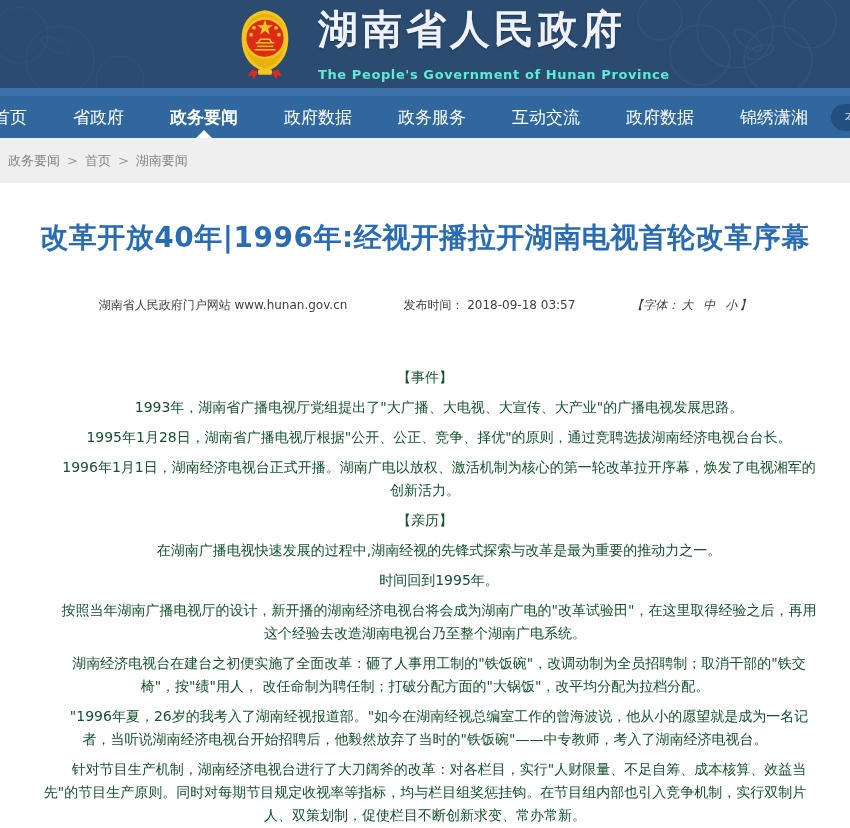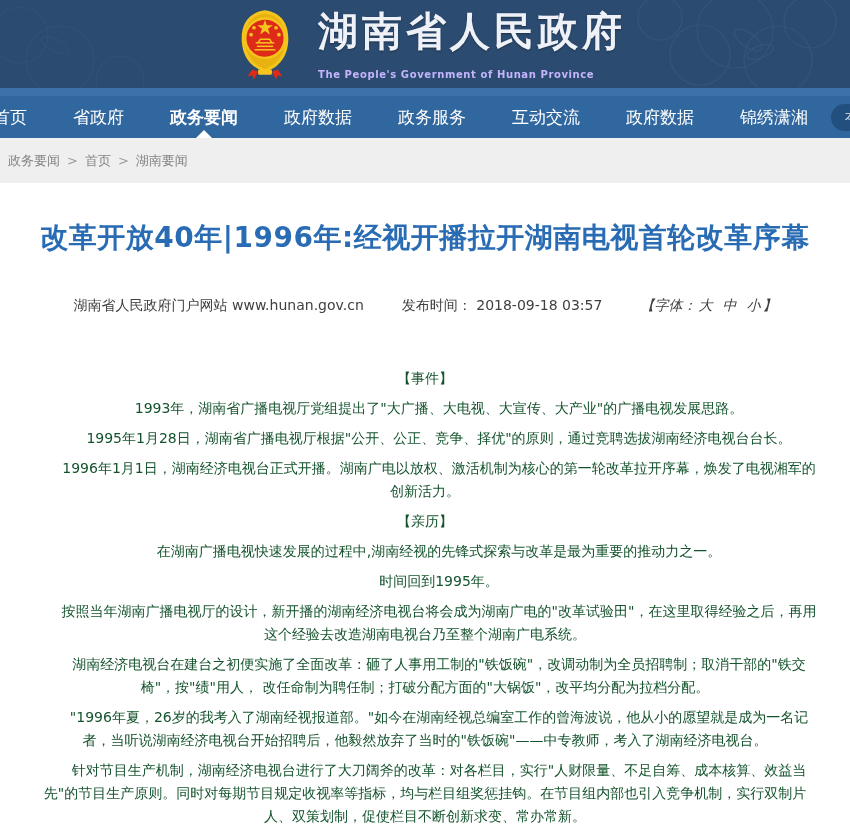--- a/index.html
+++ b/index.html
@@ -6,21 +6,21 @@
   html,body { width:850px; height:828px; overflow:hidden; background:#ffffff;
     font-family:"DejaVu Sans","Liberation Sans",sans-serif; }
 
   
   .site-header { position:relative; height:88px; background:#2c4b70; overflow:hidden; }
   .pattern-svg { position:absolute; top:0; left:0; width:850px; height:87px; pointer-events:none; }
   .header-inner { position:relative; display:flex; align-items:center; height:100%; padding-left:236px; }
   .emblem { width:58px; height:72px; margin-right:24px; flex:0 0 auto; }
   .site-title { font-size:40px; font-weight:bold; color:#eef2f8; letter-spacing:4px;
     line-height:1.1; text-shadow:0 1px 2px rgba(0,0,0,.35); }
-  .site-subtitle { font-size:10px; font-weight:bold; color:#c4b5fd; letter-spacing:.6px; margin-top:16px; }
+  .site-subtitle { font-size:13px; font-weight:bold; color:#5eead4; letter-spacing:.6px; margin-top:16px; }
   .header-strip { height:8px; background:#3d71a9; }
 
   
   .main-nav { height:42px; background:#30679f; display:flex; align-items:stretch; overflow:hidden; }
   .nav-items { display:flex; align-items:stretch; flex:1 1 auto; }
   .nav-item { position:relative; display:flex; align-items:center; padding:0 23px; cursor:pointer; }
   .nav-items > div:first-of-type { margin-left:-30px; }
   .nav-label { color:#ffffff; font-size:17px; white-space:nowrap; }
   .nav-item.active .nav-label { font-weight:bold; }
   .nav-item.active::after { content:""; position:absolute; left:50%; bottom:0;
@@ -38,21 +38,21 @@
   .breadcrumb { display:flex; align-items:center; font-size:13px; color:#858585; }
   .crumb { cursor:pointer; }
   .sep { margin:0 7px; color:#9a9a9a; }
   .breadcrumb .sep:last-child { display:none; }
 
   
   .article { padding:0 32px; }
   .article-title { margin-top:36px; text-align:center; font-size:28px; font-weight:bold;
     color:#2a6cb4; letter-spacing:.5px; }
   .article-meta { margin-top:40px; display:flex; justify-content:center; align-items:center;
-    gap:38px; font-size:14px; color:#404040; }
+    gap:56px; font-size:12px; color:#404040; }
   .meta-item { white-space:nowrap; }
   .font-switch { display:flex; align-items:center;font-style:italic; }
   .font-size-links { display:inline-flex; gap:10px; margin:0 2px; }
   .font-size-link { cursor:pointer; color:#404040; }
   .article-body { margin-top:52px; }
   .para { font-size:14px; color:#14532d; line-height:23px; text-indent:2em; margin-bottom:7px;text-align:center; }
   .para.flush { text-indent:0; }
 </style>
 </head>
 <body>

